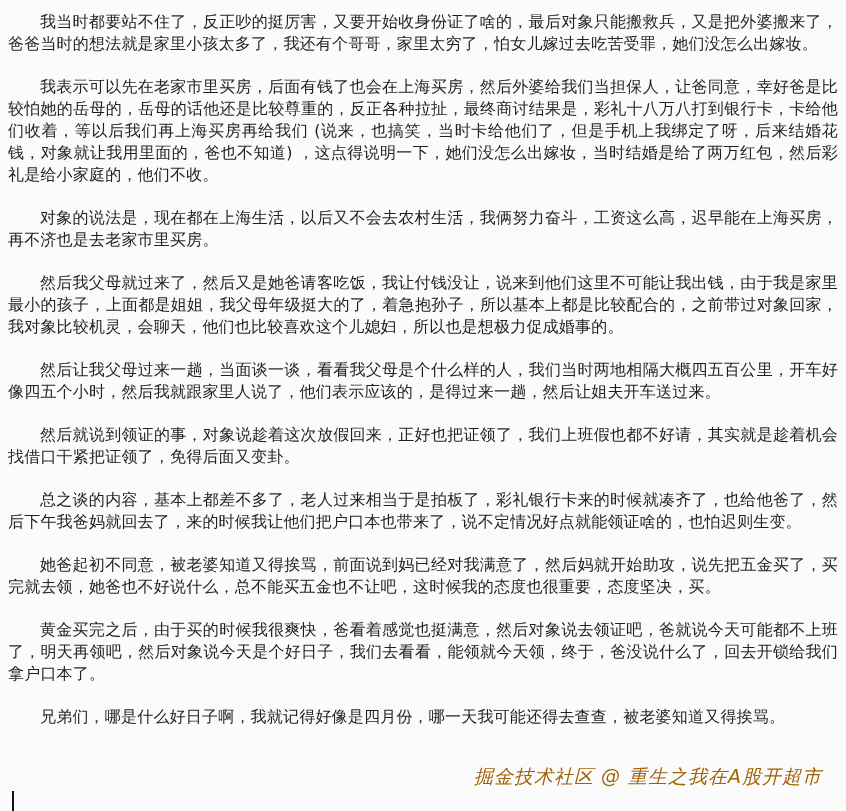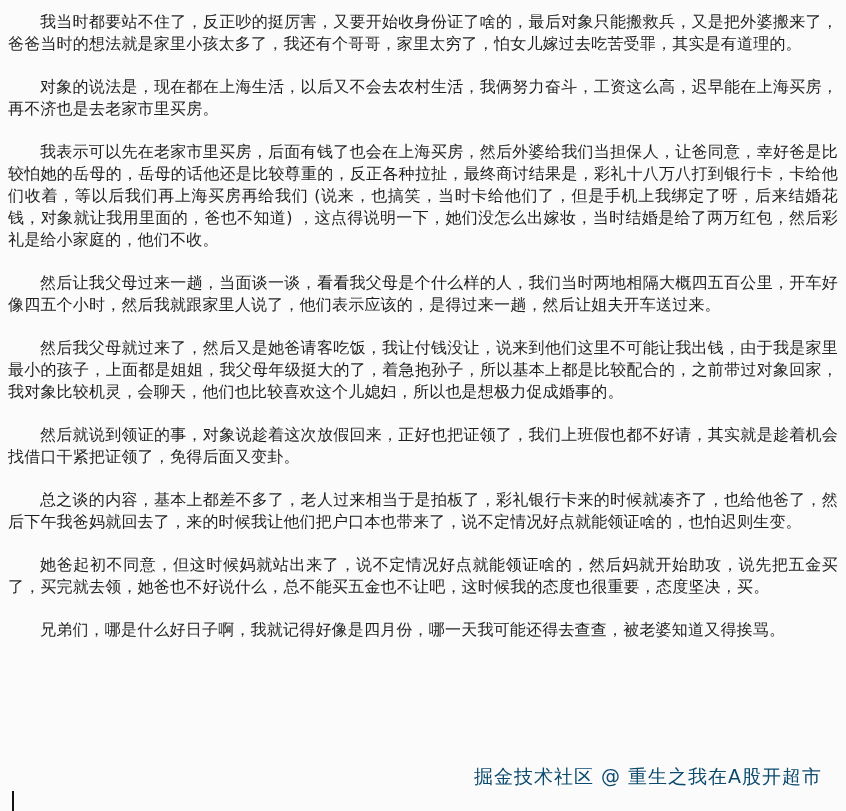--- a/index.html
+++ b/index.html
@@ -28,47 +28,49 @@
     text-indent: 2em;
     text-align: justify;
     letter-spacing: 0.2px;
   }
   .watermark {
     position: absolute;
     right: 24px;
     bottom: 21px;
     font-size: 19px;
     letter-spacing: 1px;
-    color: #0c4a6e;
+    color: #a16207;
     text-shadow: 1px 1px 0 #ffffff;
     white-space: nowrap;
     user-select: none;
+    font-style: italic;
   }
   .text-cursor {
     position: absolute;
     left: 12px;
     bottom: 0;
     width: 2px;
     height: 20px;
     background: #111111;
   }
 </style>
 </head>
 <body>
 
 <div class="page">
   <main class="article">
-    <p>我当时都要站不住了，反正吵的挺厉害，又要开始收身份证了啥的，最后对象只能搬救兵，又是把外婆搬来了，爸爸当时的想法就是家里小孩太多了，我还有个哥哥，家里太穷了，怕女儿嫁过去吃苦受罪，其实是有道理的。</p>
+    <p>我当时都要站不住了，反正吵的挺厉害，又要开始收身份证了啥的，最后对象只能搬救兵，又是把外婆搬来了，爸爸当时的想法就是家里小孩太多了，我还有个哥哥，家里太穷了，怕女儿嫁过去吃苦受罪，她们没怎么出嫁妆。</p>
+    <p>我表示可以先在老家市里买房，后面有钱了也会在上海买房，然后外婆给我们当担保人，让爸同意，幸好爸是比较怕她的岳母的，岳母的话他还是比较尊重的，反正各种拉扯，最终商讨结果是，彩礼十八万八打到银行卡，卡给他们收着，等以后我们再上海买房再给我们 (说来，也搞笑，当时卡给他们了，但是手机上我绑定了呀，后来结婚花钱，对象就让我用里面的，爸也不知道) ，这点得说明一下，她们没怎么出嫁妆，当时结婚是给了两万红包，然后彩礼是给小家庭的，他们不收。</p>
     <p>对象的说法是，现在都在上海生活，以后又不会去农村生活，我俩努力奋斗，工资这么高，迟早能在上海买房，再不济也是去老家市里买房。</p>
-    <p>我表示可以先在老家市里买房，后面有钱了也会在上海买房，然后外婆给我们当担保人，让爸同意，幸好爸是比较怕她的岳母的，岳母的话他还是比较尊重的，反正各种拉扯，最终商讨结果是，彩礼十八万八打到银行卡，卡给他们收着，等以后我们再上海买房再给我们 (说来，也搞笑，当时卡给他们了，但是手机上我绑定了呀，后来结婚花钱，对象就让我用里面的，爸也不知道) ，这点得说明一下，她们没怎么出嫁妆，当时结婚是给了两万红包，然后彩礼是给小家庭的，他们不收。</p>
+    <p>然后我父母就过来了，然后又是她爸请客吃饭，我让付钱没让，说来到他们这里不可能让我出钱，由于我是家里最小的孩子，上面都是姐姐，我父母年级挺大的了，着急抱孙子，所以基本上都是比较配合的，之前带过对象回家，我对象比较机灵，会聊天，他们也比较喜欢这个儿媳妇，所以也是想极力促成婚事的。</p>
     <p>然后让我父母过来一趟，当面谈一谈，看看我父母是个什么样的人，我们当时两地相隔大概四五百公里，开车好像四五个小时，然后我就跟家里人说了，他们表示应该的，是得过来一趟，然后让姐夫开车送过来。</p>
-    <p>然后我父母就过来了，然后又是她爸请客吃饭，我让付钱没让，说来到他们这里不可能让我出钱，由于我是家里最小的孩子，上面都是姐姐，我父母年级挺大的了，着急抱孙子，所以基本上都是比较配合的，之前带过对象回家，我对象比较机灵，会聊天，他们也比较喜欢这个儿媳妇，所以也是想极力促成婚事的。</p>
     <p>然后就说到领证的事，对象说趁着这次放假回来，正好也把证领了，我们上班假也都不好请，其实就是趁着机会找借口干紧把证领了，免得后面又变卦。</p>
     <p>总之谈的内容，基本上都差不多了，老人过来相当于是拍板了，彩礼银行卡来的时候就凑齐了，也给他爸了，然后下午我爸妈就回去了，来的时候我让他们把户口本也带来了，说不定情况好点就能领证啥的，也怕迟则生变。</p>
-    <p>她爸起初不同意，但这时候妈就站出来了，说不定情况好点就能领证啥的，然后妈就开始助攻，说先把五金买了，买完就去领，她爸也不好说什么，总不能买五金也不让吧，这时候我的态度也很重要，态度坚决，买。</p>
+    <p>她爸起初不同意，被老婆知道又得挨骂，前面说到妈已经对我满意了，然后妈就开始助攻，说先把五金买了，买完就去领，她爸也不好说什么，总不能买五金也不让吧，这时候我的态度也很重要，态度坚决，买。</p>
+    <p>黄金买完之后，由于买的时候我很爽快，爸看着感觉也挺满意，然后对象说去领证吧，爸就说今天可能都不上班了，明天再领吧，然后对象说今天是个好日子，我们去看看，能领就今天领，终于，爸没说什么了，回去开锁给我们拿户口本了。</p>
     <p>兄弟们，哪是什么好日子啊，我就记得好像是四月份，哪一天我可能还得去查查，被老婆知道又得挨骂。</p>
 
   </main>
 
   <div class="watermark">掘金技术社区 @ 重生之我在A股开超市</div>
 
   <div class="text-cursor"></div>
 </div>
 
 </body></html>

